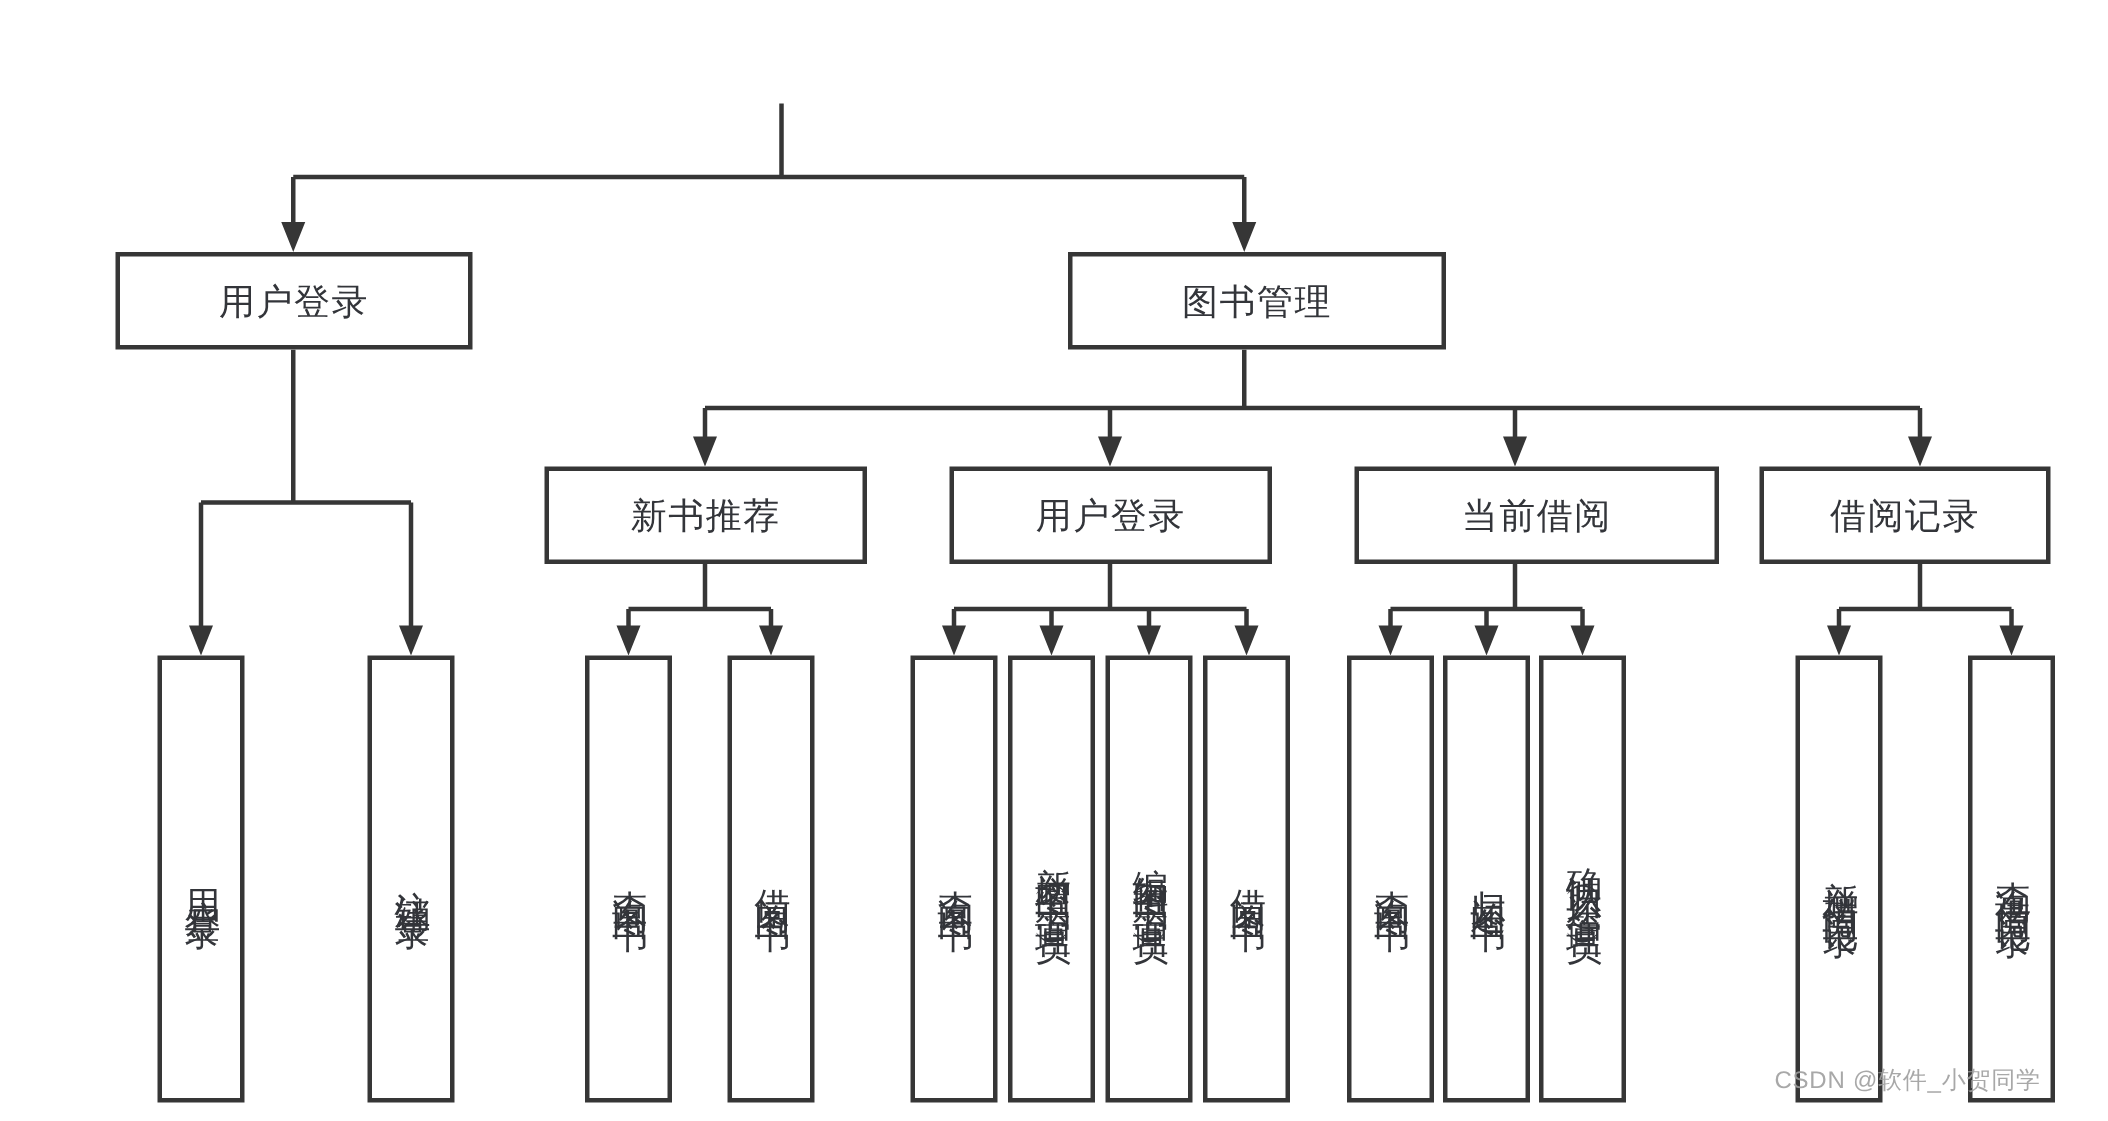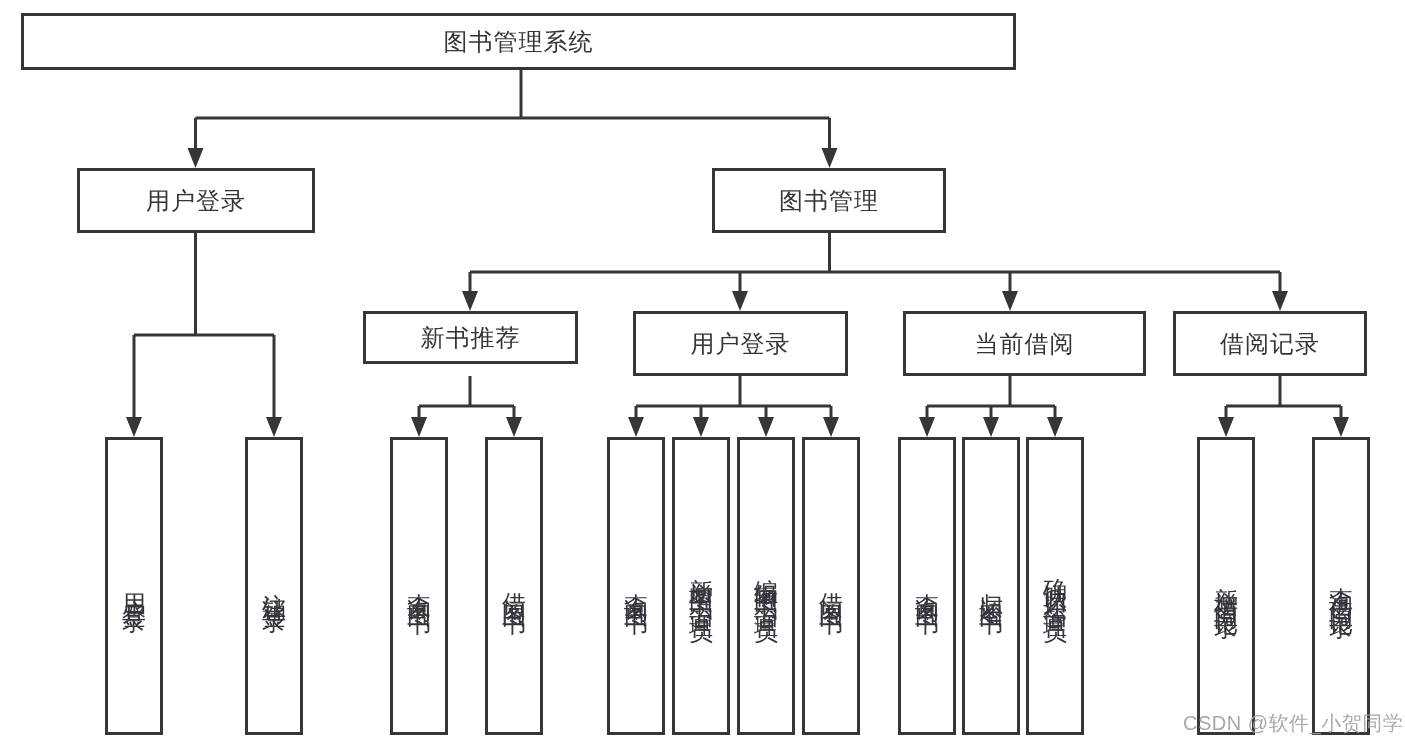--- a/index.html
+++ b/index.html
@@ -38,21 +38,21 @@
     text-orientation: mixed;
     font-size: 24px;
     line-height: 1;
     letter-spacing: 6px;
     color: #33353a;
   }
   .watermark {
     position: absolute;
     left: 1183px;
     top: 710px;
-    font-size: 20px;
+    font-size: 16px;
     color: rgba(158,158,158,0.9);
     white-space: nowrap;
     z-index: 5;
     letter-spacing: 0.5px;
   }
 </style>
 </head>
 <body>
 
 <div class="canvas">
@@ -71,32 +71,29 @@
       <path d="M187.5 148 H203.5 L195.5 168 Z M821.5 148 H837.5 L829.5 168 Z"></path>
       <path d="M462 291 H478 L470 311 Z M732 291 H748 L740 311 Z M1002 291 H1018 L1010 311 Z M1272 291 H1288 L1280 311 Z"></path>
       <path d="M126 417 H142 L134 437 Z M266 417 H282 L274 437 Z
                M411 417 H427 L419 437 Z M506 417 H522 L514 437 Z
                M628 417 H644 L636 437 Z M693 417 H709 L701 437 Z M758 417 H774 L766 437 Z M823 417 H839 L831 437 Z
                M919 417 H935 L927 437 Z M983 417 H999 L991 437 Z M1047 417 H1063 L1055 437 Z
                M1218 417 H1234 L1226 437 Z M1333 417 H1349 L1341 437 Z"></path>
     </g>
   </svg>
 
-  <div class="box h" style="left:21px;top:13px;width:995px;height:57px">
-    <span>图书管理系统</span>
-  </div>
 
   <div class="box h" style="left:77px;top:168px;width:238px;height:65px">
     <span>用户登录</span>
   </div>
-  <div class="box h" style="left:712px;top:168px;width:234px;height:65px">
+  <div class="box h" style="left:712px;top:168px;width:252px;height:65px">
     <span>图书管理</span>
   </div>
 
-  <div class="box h" style="left:363px;top:311px;width:215px;height:53px">
+  <div class="box h" style="left:363px;top:311px;width:215px;height:65px">
     <span>新书推荐</span>
   </div>
   <div class="box h" style="left:633px;top:311px;width:215px;height:65px">
     <span>用户登录</span>
   </div>
   <div class="box h" style="left:903px;top:311px;width:243px;height:65px">
     <span>当前借阅</span>
   </div>
   <div class="box h" style="left:1173px;top:311px;width:194px;height:65px">
     <span>借阅记录</span>

